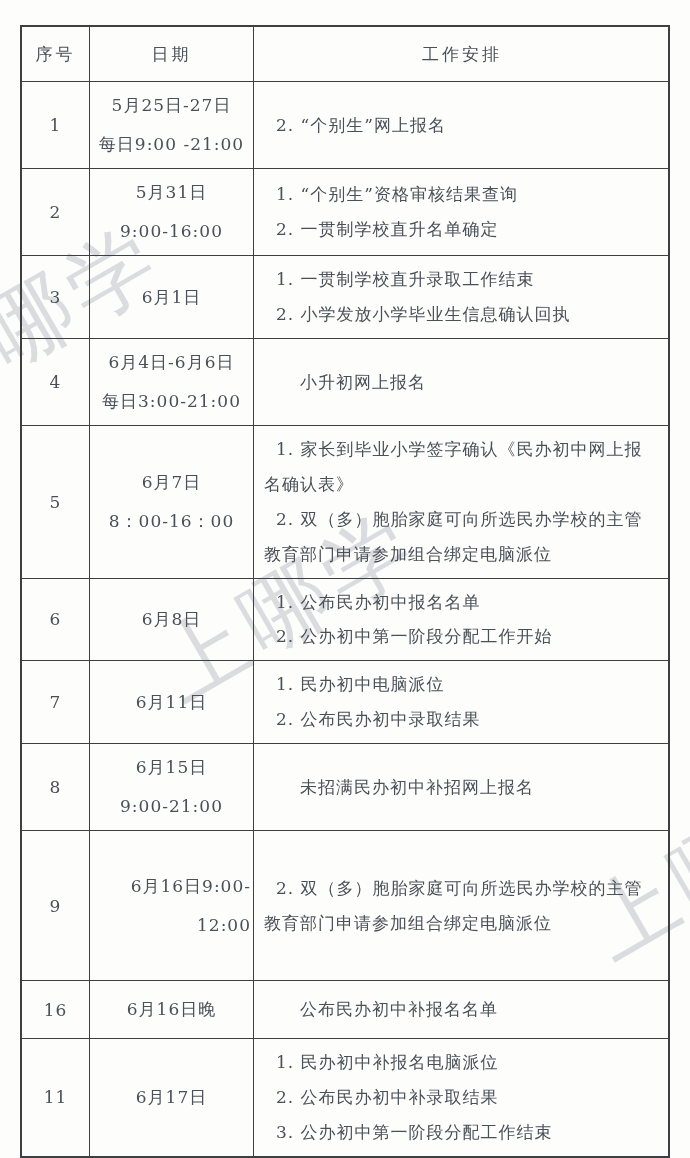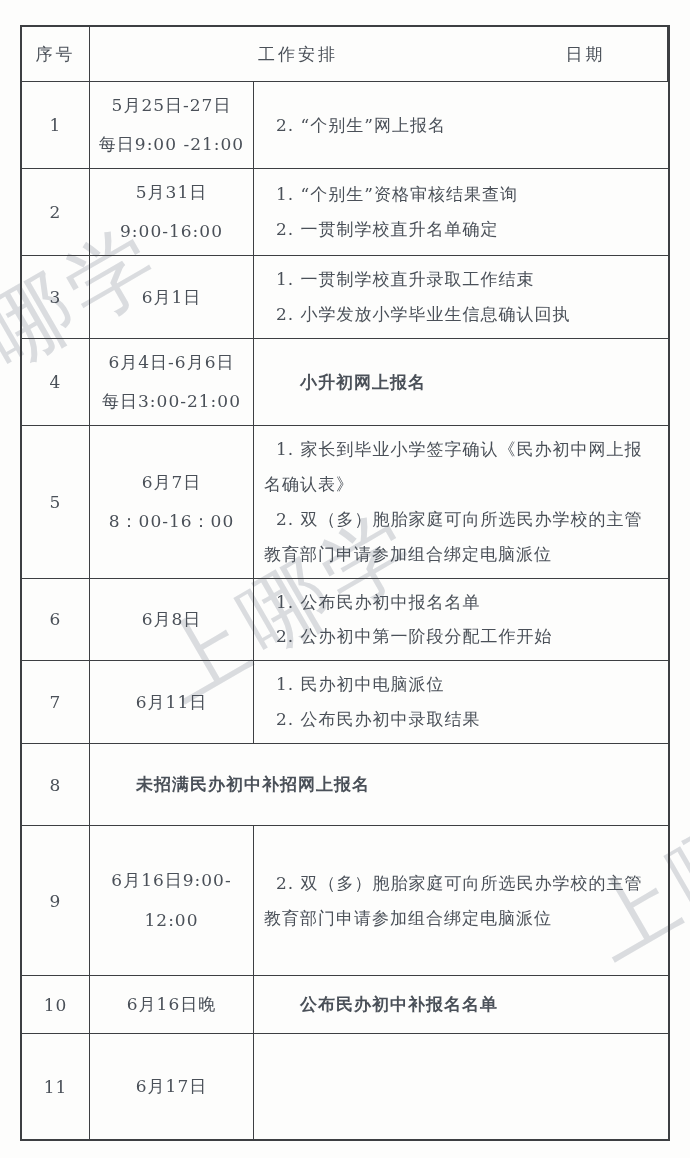--- a/index.html
+++ b/index.html
@@ -25,45 +25,45 @@
     border:2px solid #3d3f42;box-sizing:border-box;
     display:flex;flex-direction:column;
   }
   .trow{display:flex;box-sizing:border-box;border-bottom:1px solid #3d3f42;}
   .trow:last-child{border-bottom:none;}
   .cell{
     box-sizing:border-box;display:flex;flex-direction:column;justify-content:center;
     font-size:17px;letter-spacing:1px;
   }
   .c-no{width:68px;border-right:1px solid #3d3f42;align-items:center;text-align:center;}
-  .c-date{width:164px;border-right:1px solid #3d3f42;align-items:center;text-align:center;padding:4px 2px;}
+  .c-date{width:164px;border-right:1px solid #3d3f42;align-items:center;text-align:right;padding:4px 2px;}
   .c-task{flex:1;padding:6px 8px 6px 10px;}
   .head .cell{justify-content:center;align-items:center;text-align:center;letter-spacing:3px;}
   .date-line{line-height:2.3;}
   .task-line{margin:0;line-height:2.05;}
   .task-numbered{text-indent:12px;}
-  .task-plain{padding-left:36px;font-weight:bold;}
+  .task-plain{padding-left:36px;}
 </style>
 </head>
 <body>
 
 <div class="wm wm1" style="color: rgb(185, 189, 196);">上哪学</div>
 <div class="wm wm2" style="color: rgb(185, 189, 196);">上哪学</div>
 <div class="wm wm3" style="color: rgb(185, 189, 196);">上哪学</div>
 
 <div class="sched" style="border-color: rgb(61, 63, 66);">
   <div class="trow head" style="min-height: 55px;">
     <div class="cell c-no">
         <span>序号</span>
       </div>
+    <div class="cell c-date">
+        <span>日期</span>
+      </div>
     <div class="cell c-task" style="align-items:center;">
         <span>工作安排</span>
-      </div>
-    <div class="cell c-date">
-        <span>日期</span>
       </div>
   </div>
 
 <div class="trow" style="min-height: 85px;">
       <div class="cell c-no">
         <span>1</span>
       </div>
       <div class="cell c-date">
         <div class="date-line">5月25日-27日</div>
         <div class="date-line">每日9:00 -21:00</div>
@@ -143,47 +143,56 @@
       </div>
       <div class="cell c-task">
         <p class="task-line task-numbered">1. 民办初中电脑派位</p>
         <p class="task-line task-numbered">2. 公布民办初中录取结果</p>
       </div>
     </div>
     <div class="trow" style="min-height: 82px;">
       <div class="cell c-no">
         <span>8</span>
       </div>
+      <div class="cell c-date">
+        <div class="date-line">6月15日</div>
+        <div class="date-line">9:00-21:00</div>
+      </div>
       <div class="cell c-task">
         <p class="task-line task-plain">未招满民办初中补招网上报名</p>
       </div>
     </div>
     <div class="trow" style="min-height: 150px;">
       <div class="cell c-no">
         <span>9</span>
       </div>
       <div class="cell c-date">
         <div class="date-line">6月16日9:00-12:00</div>
       </div>
       <div class="cell c-task">
         <p class="task-line task-numbered">2. 双（多）胞胎家庭可向所选民办学校的主管教育部门申请参加组合绑定电脑派位</p>
       </div>
     </div>
     <div class="trow" style="min-height: 58px;">
       <div class="cell c-no">
-        <span>10</span>
+        <span>16</span>
       </div>
       <div class="cell c-date">
         <div class="date-line">6月16日晚</div>
       </div>
       <div class="cell c-task">
         <p class="task-line task-plain">公布民办初中补报名名单</p>
       </div>
     </div>
     <div class="trow" style="min-height: 105px;">
       <div class="cell c-no">
         <span>11</span>
       </div>
       <div class="cell c-date">
         <div class="date-line">6月17日</div>
       </div>
+      <div class="cell c-task">
+        <p class="task-line task-numbered">1. 民办初中补报名电脑派位</p>
+        <p class="task-line task-numbered">2. 公布民办初中补录取结果</p>
+        <p class="task-line task-numbered">3. 公办初中第一阶段分配工作结束</p>
+      </div>
     </div>
   </div>
 
 </body></html>

